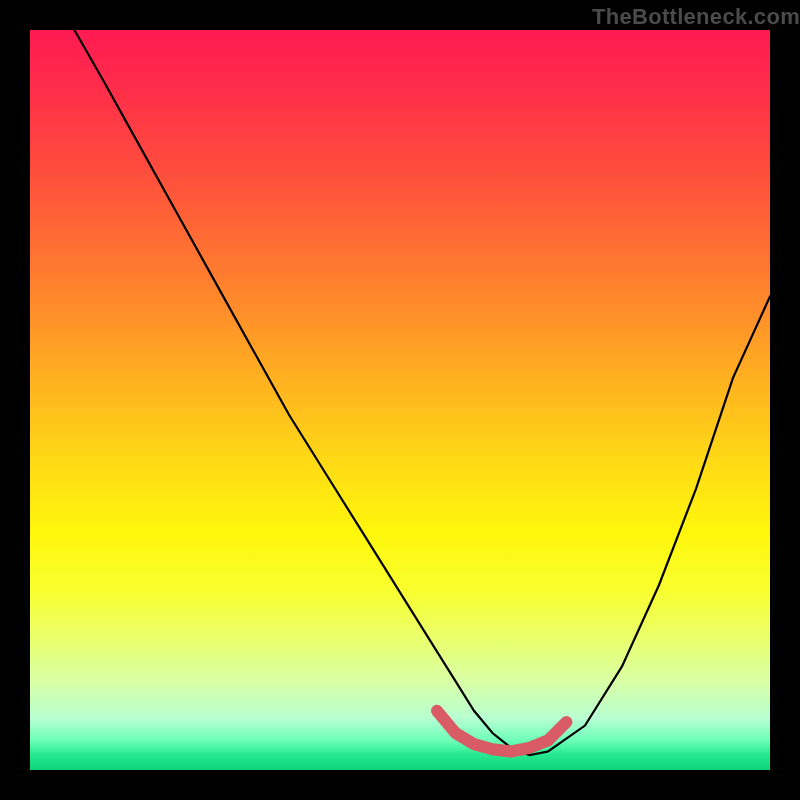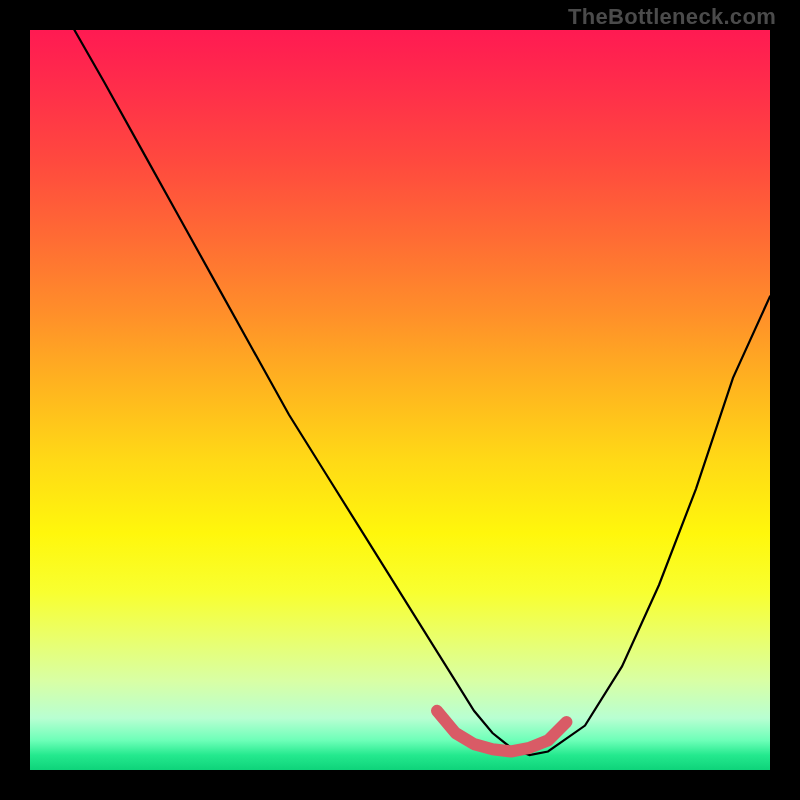--- a/index.html
+++ b/index.html
@@ -13,21 +13,21 @@
   }
   .frame {
     position: relative;
     width: 800px;
     height: 800px;
     background: #000;
   }
   .watermark {
     position: absolute;
     top: 4px;
-    right: 24px;
+    right: 0;
     color: #4b4b4b;
     font-size: 22px;
     font-weight: 600;
     letter-spacing: 0.3px;
     user-select: none;
     margin-left: 48px;
   }
   .plot-area {
     position: absolute;
     left: 30px;

